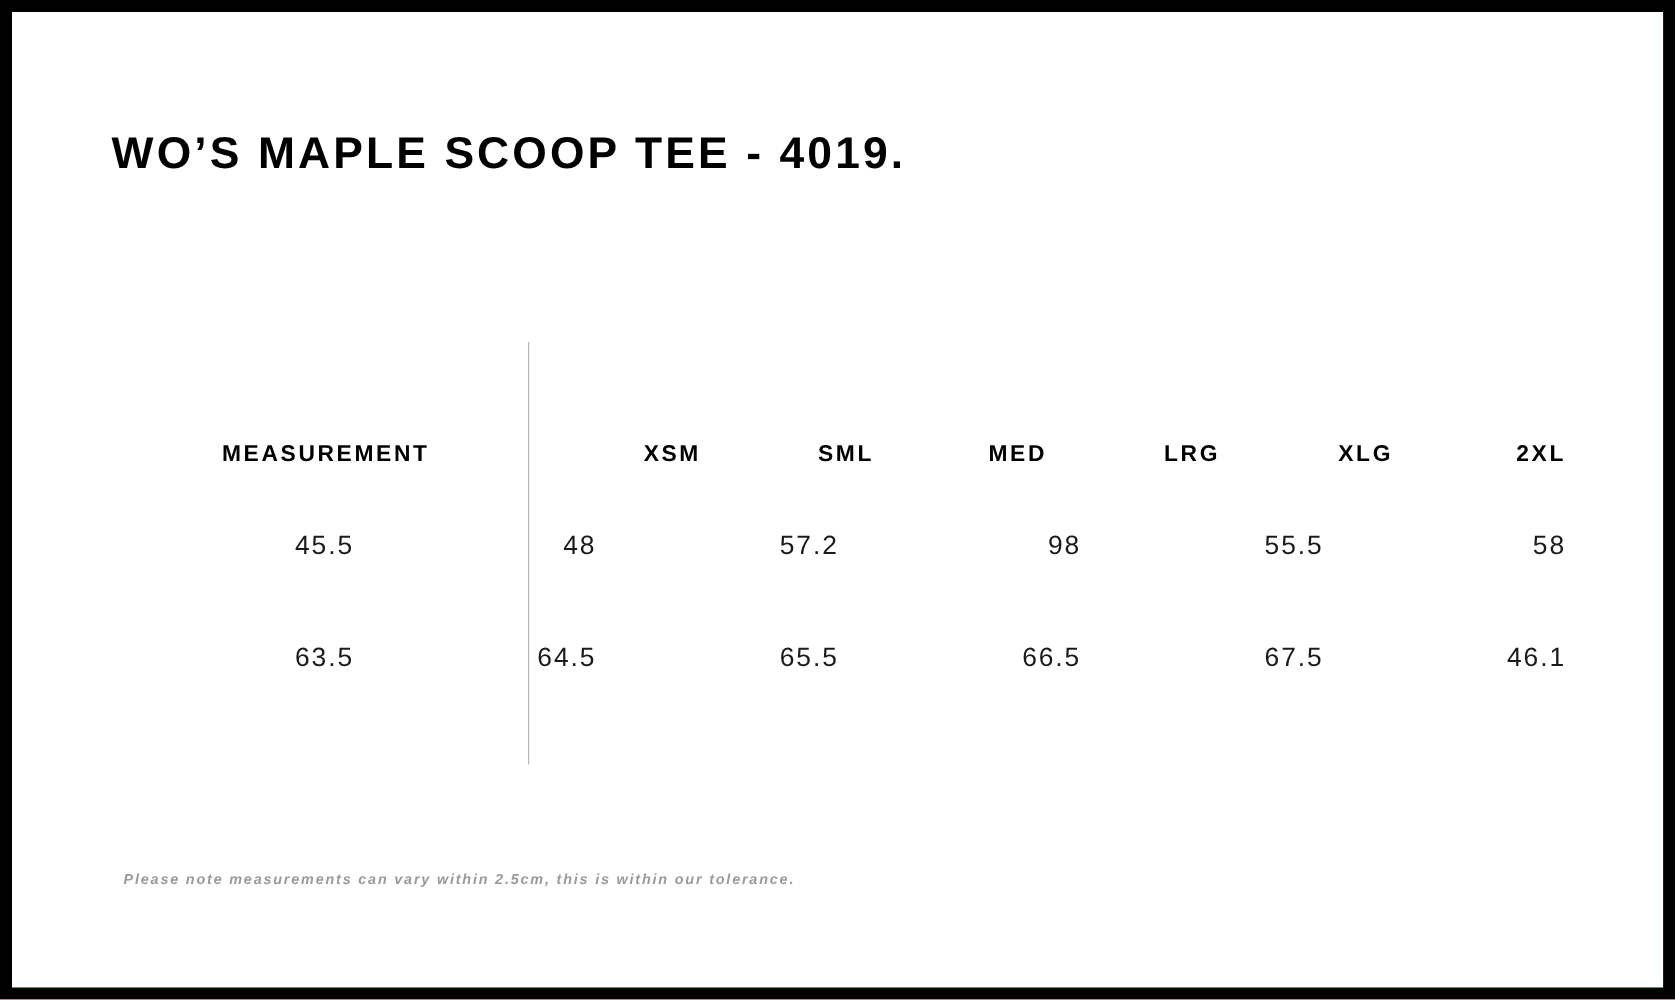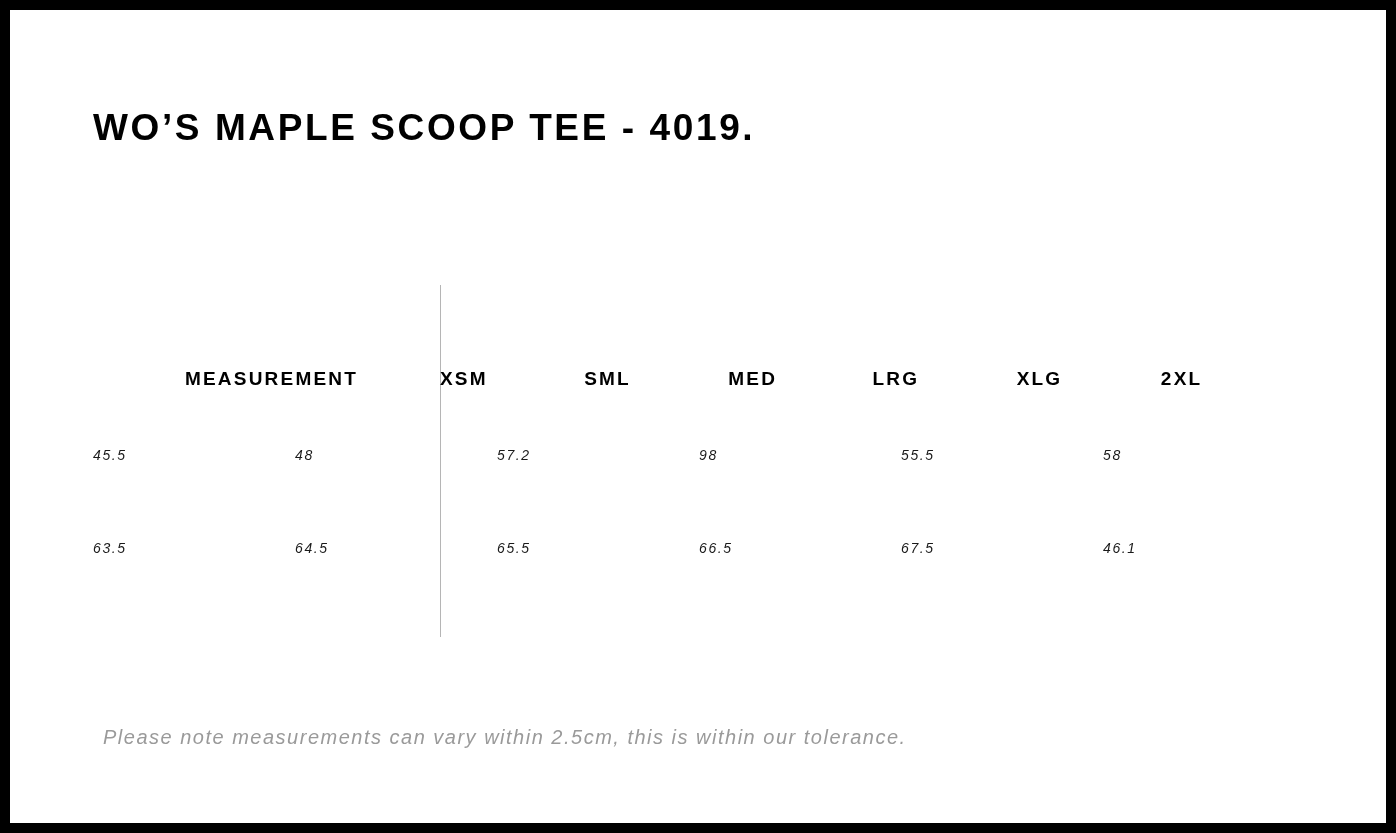--- a/index.html
+++ b/index.html
@@ -78,21 +78,21 @@
     width: 347px;
     flex: 0 0 347px;
     box-sizing: border-box;
     padding-left: 10px;
     text-align: center;
     white-space: nowrap;
   }
 
   .cell-value {
     flex: 1 1 0;
-    text-align: left;
+    text-align: right;
     white-space: nowrap;
   }
 
   .head-label {
     font-size: 19px;
     font-weight: 700;
     letter-spacing: 2.2px;
     color: #000000;
   }
 
@@ -104,35 +104,34 @@
   }
 
   .data-label {
     font-size: 21px;
     font-weight: 400;
     letter-spacing: 1.9px;
     color: #8c8c8c;
   }
 
   .data-value {
-    font-size: 14px;
+    font-size: 22px;
     font-weight: 400;
     letter-spacing: 1.6px;
     color: #1a1a1a;
-    font-style: italic;
   }
 
   
   .footnote {
     position: absolute;
     left: 93px;
     top: 716px;
-    font-size: 20px;
+    font-size: 12px;
     font-style: italic;
-    font-weight: 400;
+    font-weight: 700;
     letter-spacing: 1.5px;
     color: #9a9a9a;
     white-space: nowrap;
     text-align: right;
   }
 </style>
 </head>
 <body>
 
 <div class="page">

